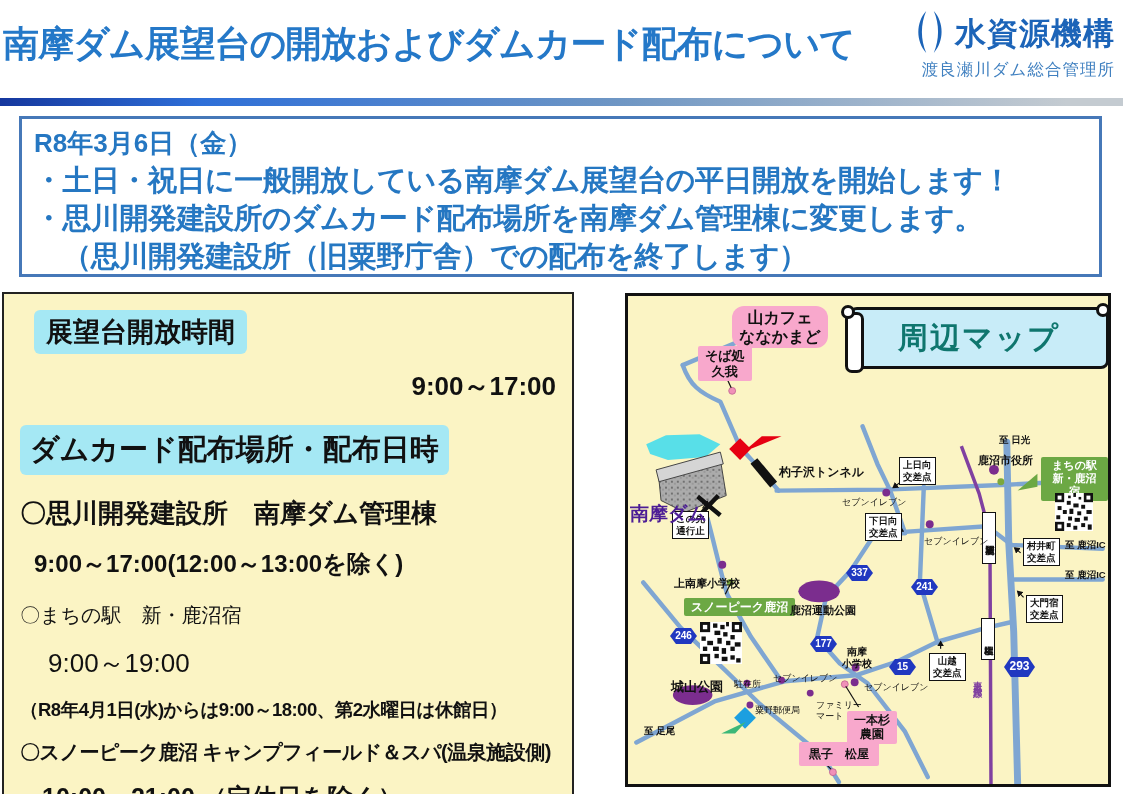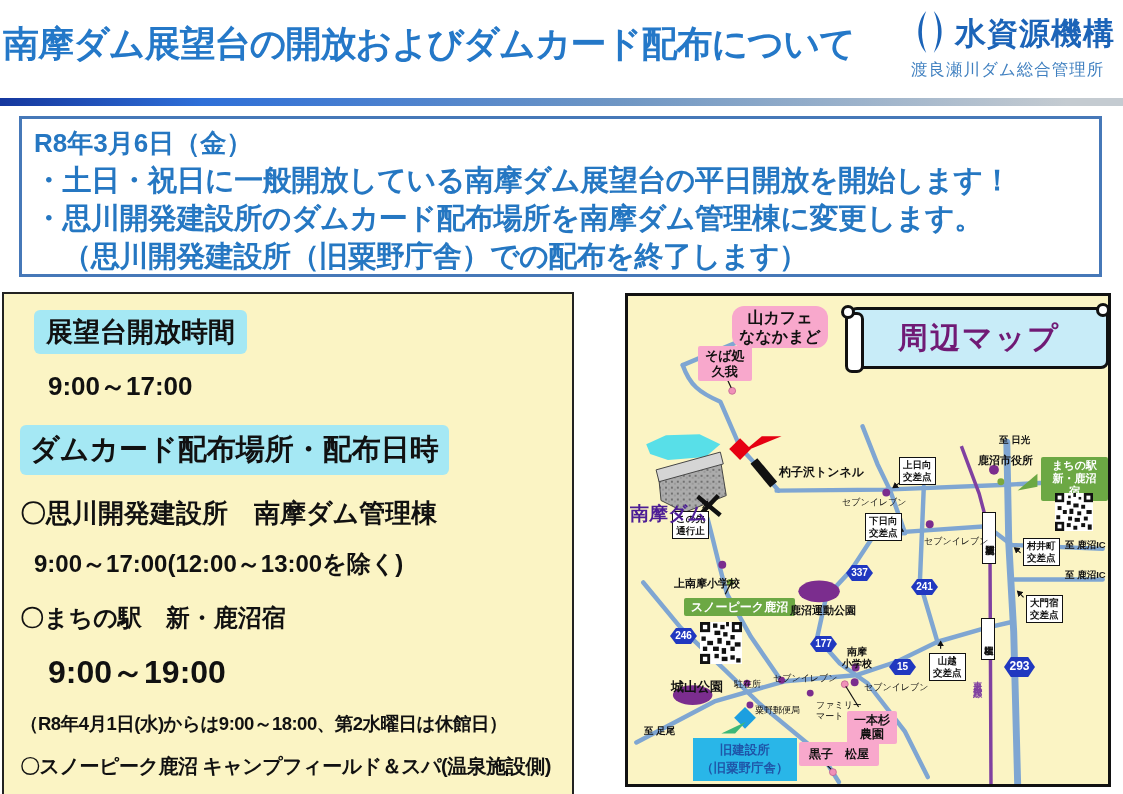--- a/index.html
+++ b/index.html
@@ -3,45 +3,45 @@
 <meta charset="utf-8">
 <style>
   html,body{margin:0;padding:0;background:#fff;}
   .page{position:relative;width:1123px;height:794px;background:#fff;overflow:hidden;
         font-family:"Liberation Sans",sans-serif;}
   .pre{white-space:pre-line;}
 
   
   .title{position:absolute;left:3px;top:20px;font-size:36px;font-weight:bold;
          color:#2478C8;letter-spacing:-1px;}
-  .logo{position:absolute;right:8px;top:10px;}
+  .logo{position:absolute;right:8px;top:10px;text-align:right;}
   .logo-row{display:flex;align-items:center;justify-content:flex-end;gap:6px;}
   .logo-org{font-size:31px;font-weight:bold;color:#1C64B8;letter-spacing:1px;}
   .logo-office{font-size:16.5px;color:#4080C0;margin-top:1px;letter-spacing:1px;}
   .grad-bar{position:absolute;left:0;top:98px;width:1123px;height:8px;
     background:linear-gradient(90deg,#15379E 0%,#2E6FD8 18%,#6E96C4 55%,#C4CBD1 95%);}
 
   
   .ann{position:absolute;left:19px;top:116px;width:1083px;height:161px;
        border:3px solid #4678B8;box-sizing:border-box;padding:6px 12px 0 12px;color:#2577C2;}
   .ann p{margin:0;font-weight:bold;}
   .ann-date{font-size:26px;line-height:36px;}
   .ann-line{font-size:29px;line-height:38px;letter-spacing:-0.5px;}
 
   
   .info{position:absolute;left:2px;top:292px;width:572px;height:636px;background:#FBF4C4;
         border:2px solid #222;box-sizing:border-box;padding:16px 16px 0 16px;color:#111;}
   .hl{display:inline-block;background:#A5E8F4;border-radius:6px;font-weight:bold;}
   .s1t{font-size:27px;padding:4px 12px;margin-left:14px;}
-  .s1h{font-size:26px;font-weight:bold;margin:15px 0 0 28px;}
+  .s1h{font-size:26px;font-weight:bold;margin:15px 0 0 28px;text-align:right;}
   .s2t{font-size:29px;padding:5px 10px;margin-top:21px;}
   .i1n{font-size:26px;font-weight:bold;margin-top:21px;}
   .i1h{font-size:24px;font-weight:bold;margin:17px 0 0 14px;}
-  .i2n{font-size:24px;font-weight:bold;margin-top:22px;}
-  .i2h{font-size:32px;font-weight:bold;margin:17px 0 8px 28px;}
+  .i2n{font-size:20px;font-weight:normal;margin-top:22px;}
+  .i2h{font-size:26px;font-weight:normal;margin:17px 0 8px 28px;}
   .i2note{font-size:18.5px;font-weight:bold;margin-top:16px;letter-spacing:-0.5px;}
   .i3n{font-size:20px;font-weight:bold;margin-top:17px;letter-spacing:-0.5px;}
   .i3h{font-size:25px;font-weight:bold;margin:15px 0 0 22px;}
 
   
   .map{position:absolute;left:625px;top:293px;width:480px;height:488px;background:#FBF4C4;
        border:3px solid #111;}
   .map svg.base{position:absolute;left:0;top:0;}
   .m{position:absolute;color:#111;line-height:1.2;}
   .pink{background:#F8A8CC;font-weight:bold;text-align:center;padding:2px 7px;border-radius:2px;}
@@ -49,21 +49,21 @@
   .wbox{background:#fff;border:1.5px solid #111;font-weight:bold;text-align:center;
         font-size:9.5px;padding:1px 3px;line-height:1.25;}
   .vbox{background:#fff;border:1.5px solid #111;font-weight:bold;font-size:9px;
         writing-mode:vertical-rl;text-orientation:upright;text-align:center;padding:2px 1px;line-height:1.1;}
   .badge{position:absolute;background:#2038C0;color:#fff;font-weight:bold;text-align:center;
          clip-path:polygon(22% 0,78% 0,100% 50%,78% 100%,22% 100%,0 50%);}
   .b-sm{width:27px;height:16px;font-size:10px;line-height:16px;}
   .b-lg{width:31px;height:20px;font-size:12px;line-height:19px;}
   .banner{position:absolute;left:221px;top:11px;width:254px;height:56px;background:#C8ECF8;
           border:3px solid #111;border-radius:8px;display:flex;align-items:center;justify-content:center;}
-  .banner-label{font-size:30px;font-weight:bold;color:#701a75;letter-spacing:2px;}
+  .banner-label{font-size:30px;font-weight:bold;color:#0f766e;letter-spacing:2px;}
   .banner-roll{position:absolute;left:-7px;top:2px;width:13px;height:55px;background:#fff;
                border:3px solid #111;border-radius:7px;}
   .curl{position:absolute;width:8px;height:8px;border:3px solid #111;border-radius:50%;background:#fff;}
   .office-box{position:absolute;left:121px;top:94px;width:284px;height:47px;background:#E60012;
               color:#fff;font-size:12.3px;font-weight:bold;text-align:center;line-height:1.5;
               padding-top:5px;box-sizing:border-box;letter-spacing:-0.3px;}
   .cyanbox{background:#29B6E8;color:#1F55A8;font-weight:bold;text-align:center;
            font-size:12.5px;padding:4px 8px;line-height:1.4;}
   .red-label{color:#4c1d95;font-weight:bold;font-size:19px;}
   .tobu{writing-mode:vertical-rl;text-orientation:upright;color:#8040A0;font-size:9px;
@@ -208,22 +208,20 @@
     <div class="m pink pre" style="left:70px;top:50px;font-size:13px;text-align:center;">そば処
 久我</div>
     <div class="m pink pre" style="left:219px;top:415px;font-size:12px;">一本杉
 農園</div>
     <div class="m pink" style="left:171px;top:446px;font-size:12px;padding:5px 10px;">黒子　松屋</div>
 
     <div class="m greenb pre" style="left:413px;top:161px;font-size:11px;">まちの駅
 新・鹿沼宿</div>
     <div class="m greenb" style="left:56px;top:302px;font-size:12px;">スノーピーク鹿沼</div>
 
-    <div class="m cyanbox pre" style="left:65px;top:442px;">旧建設所
-（旧粟野庁舎）</div>
 
     <div class="m wbox pre" style="left:271px;top:161px;">上日向
 交差点</div>
     <div class="m wbox pre" style="left:237px;top:217px;">下日向
 交差点</div>
     <div class="m wbox pre" style="left:395px;top:242px;">村井町
 交差点</div>
     <div class="m wbox pre" style="left:398px;top:299px;">大門宿
 交差点</div>
     <div class="m wbox pre" style="left:301px;top:357px;">山越

